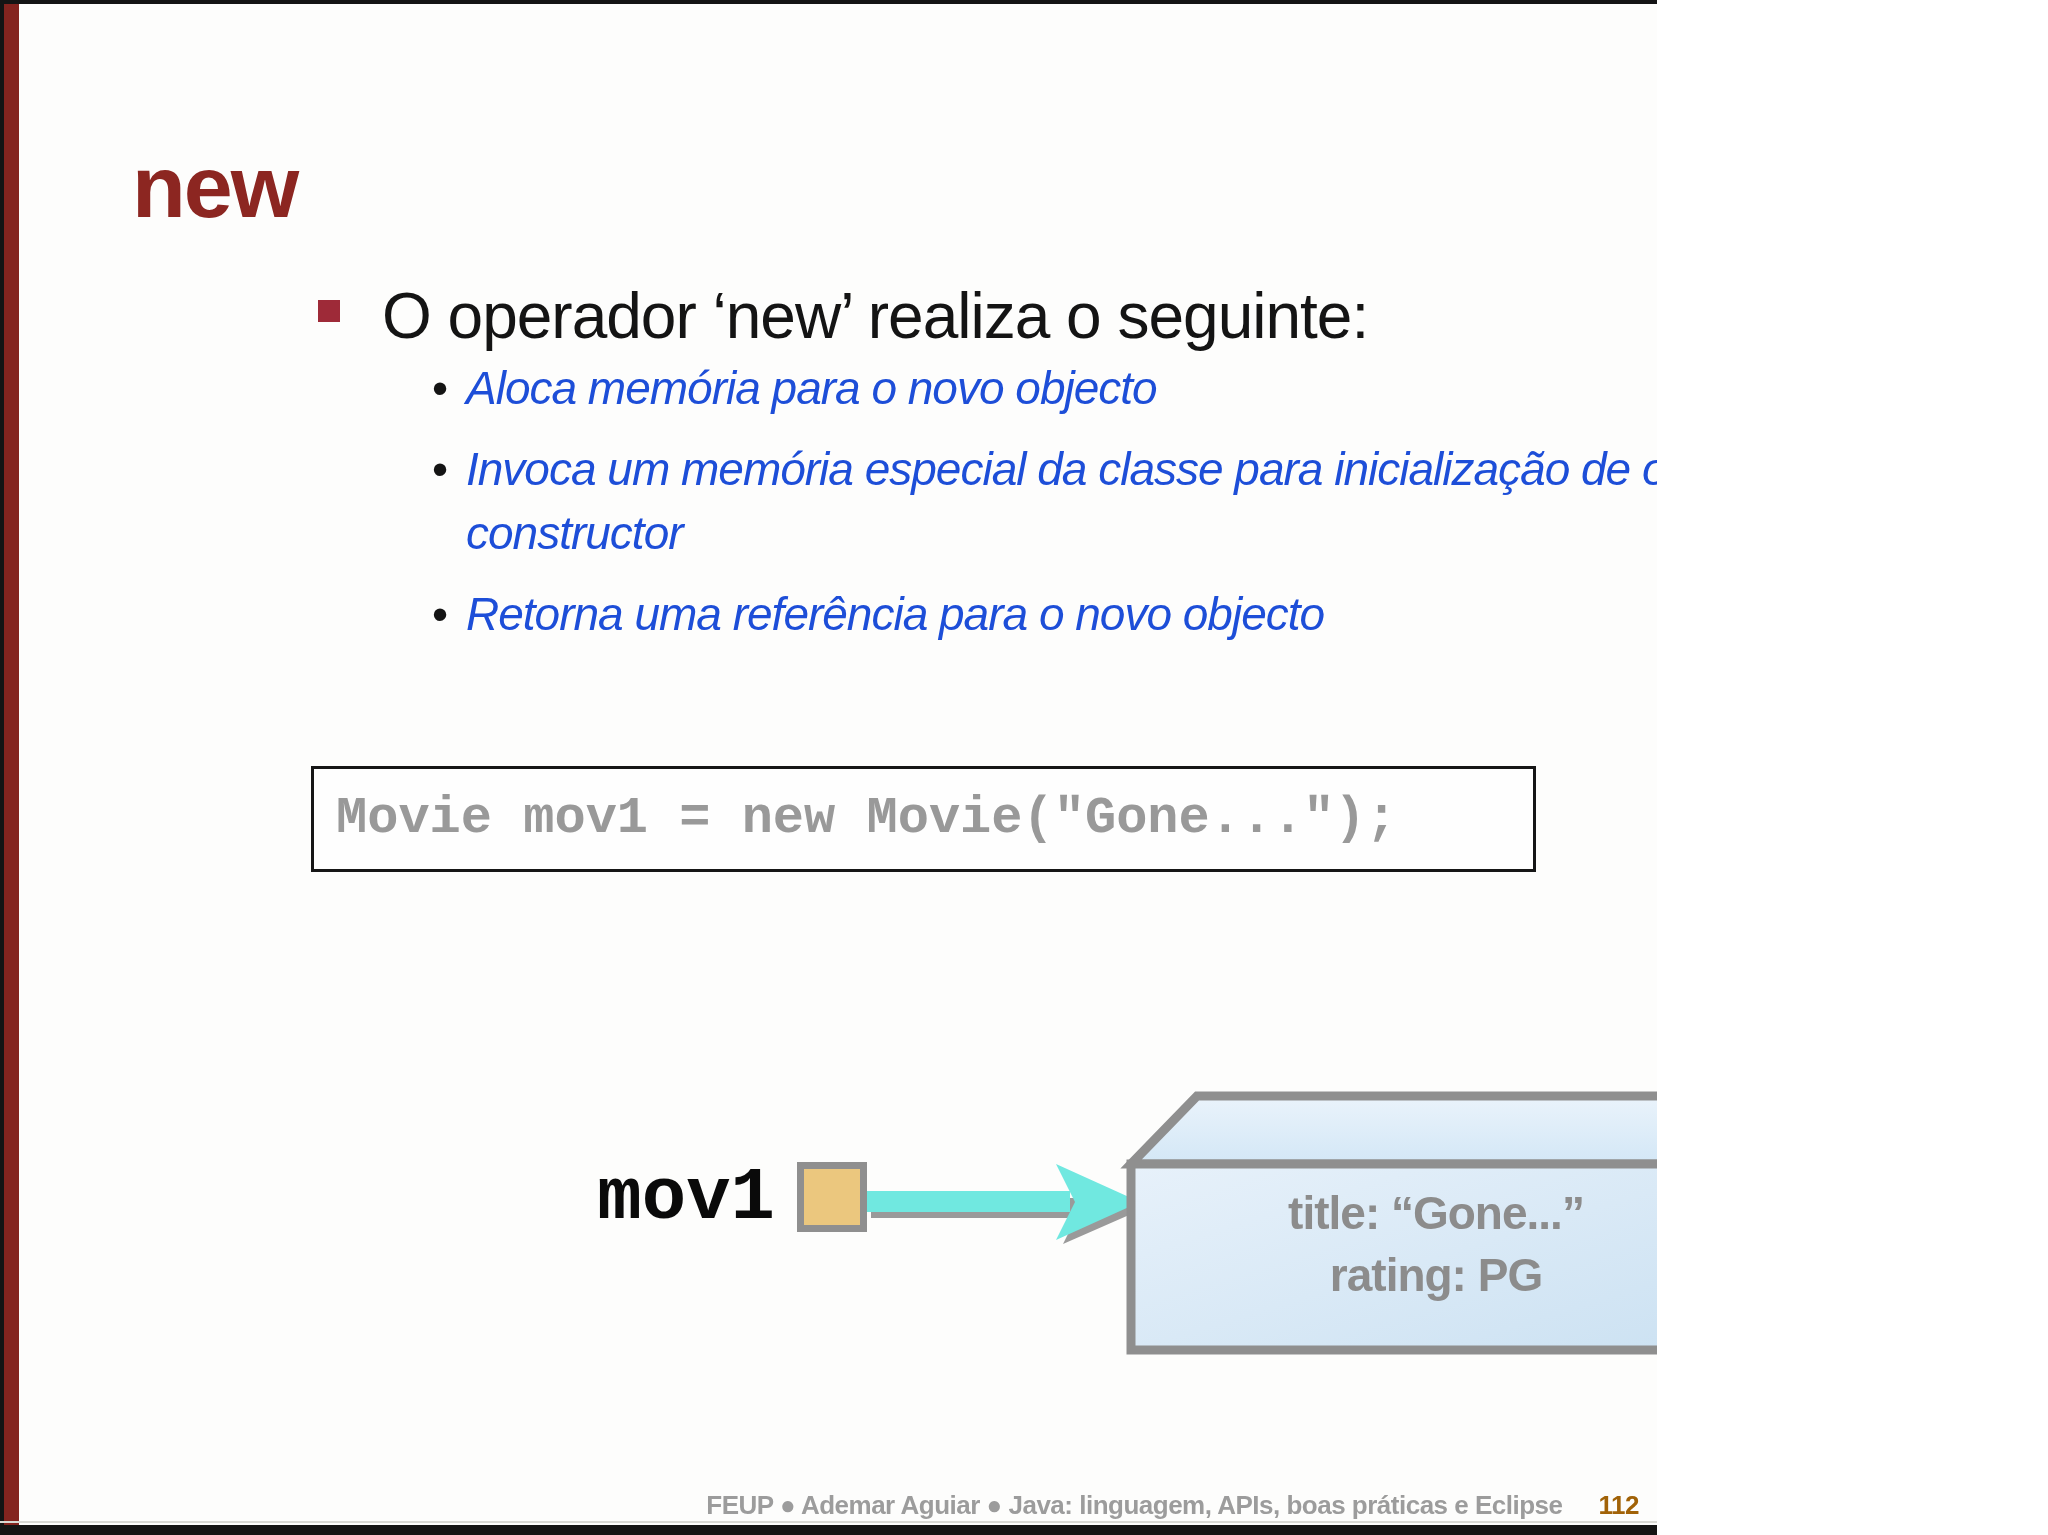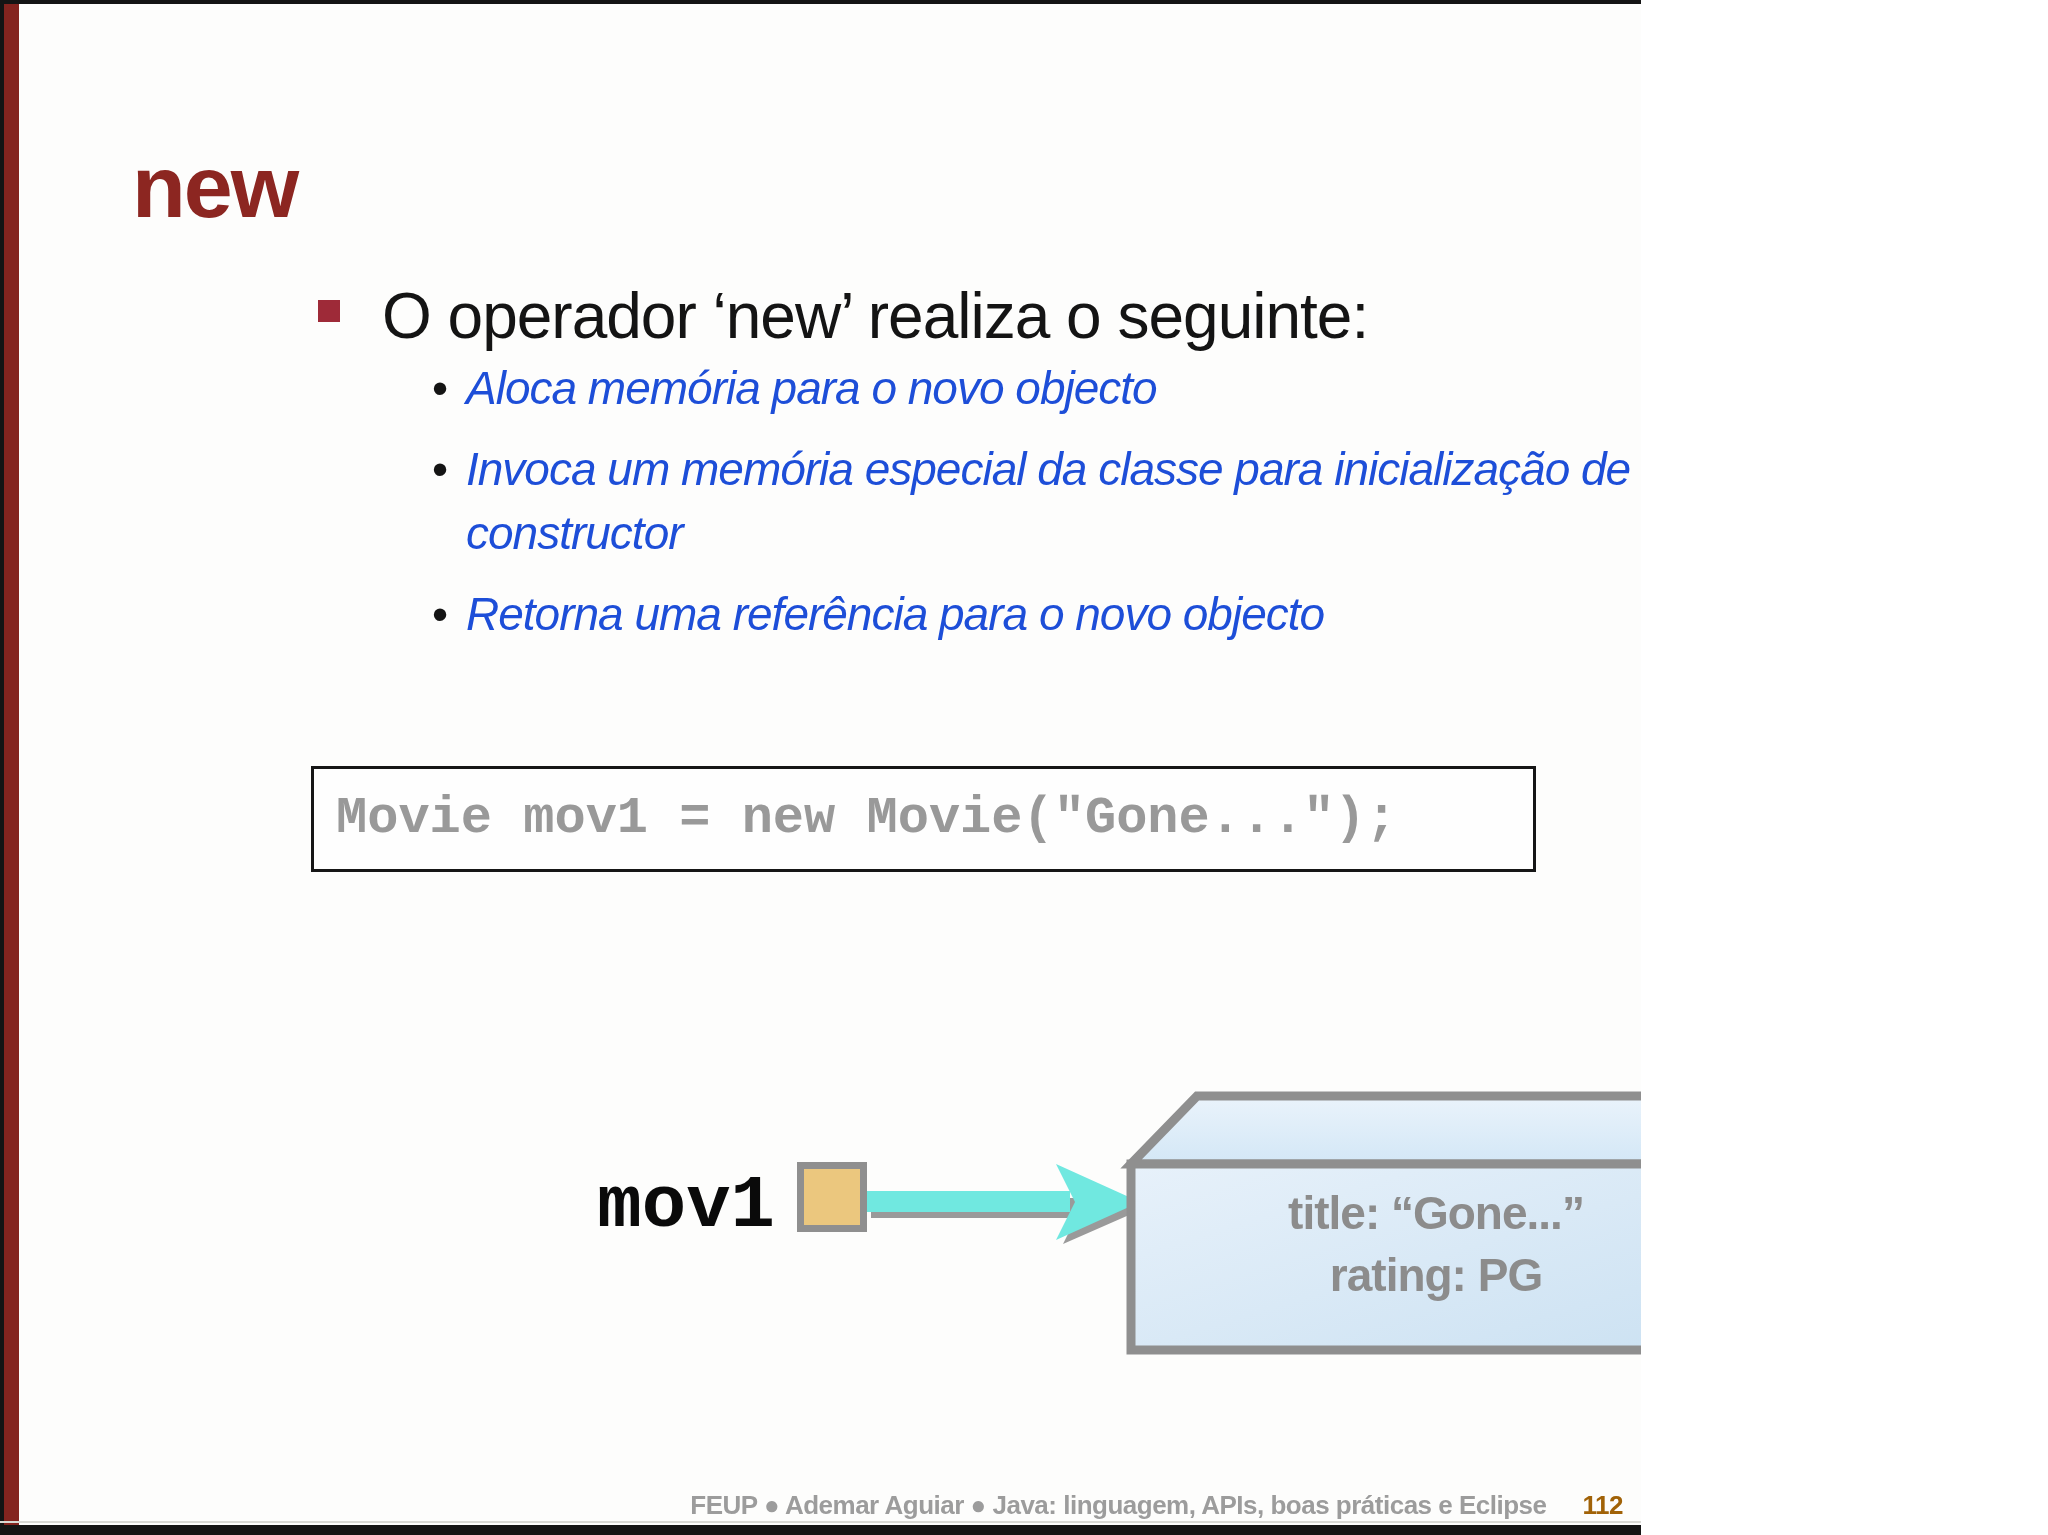--- a/index.html
+++ b/index.html
@@ -2,20 +2,21 @@
 <html><head>
 <meta charset="utf-8">
 <style>
   html,body{margin:0;padding:0;background:#ffffff;}
   .slide{
     position:relative;
     width:1641px;height:1535px;
     background:#fdfdfc;
     overflow:hidden;
     font-family:"Liberation Sans",sans-serif;
+    padding-left:16px;
   }
   
   .edge-top{position:absolute;left:0;top:0;width:2048px;height:4px;background:#141414;}
   .edge-bottom{position:absolute;left:0;top:1525px;width:2048px;height:10px;background:#141414;}
   .edge-bottom-hairline{position:absolute;left:0;top:1521px;width:2048px;height:2px;background:#d9d9d4;}
   .edge-left-black{position:absolute;left:0;top:0;width:4px;height:1535px;background:#141414;}
   .edge-left-red{position:absolute;left:4px;top:4px;width:15px;height:1521px;background:#84241f;}
 
   
   .title{
@@ -66,21 +67,21 @@
     font-weight:bold;font-size:52px;line-height:100px;
     color:#999999;white-space:pre;
   }
 
   
   .diagram-svg{position:absolute;left:0;top:0;width:2048px;height:1535px;}
   .ref-label{
     position:absolute;left:580px;top:1158px;width:195px;
     text-align:right;
     font-family:"Liberation Mono","DejaVu Sans Mono",monospace;
-    font-weight:bold;font-size:74px;line-height:80px;color:#0a0a0a;margin-top:8px;
+    font-weight:bold;font-size:74px;line-height:80px;color:#0a0a0a;
   }
   .ref-square{
     position:absolute;left:797px;top:1162px;width:56px;height:56px;
     background:#ebc77e;border:7px solid #8f8f8f;box-sizing:content-box;
   }
   .obj-text{
     position:absolute;left:1140px;top:1182px;width:592px;
     text-align:center;color:#8c8c8c;font-weight:bold;
     font-size:46px;line-height:62px;letter-spacing:-1px;
   }

